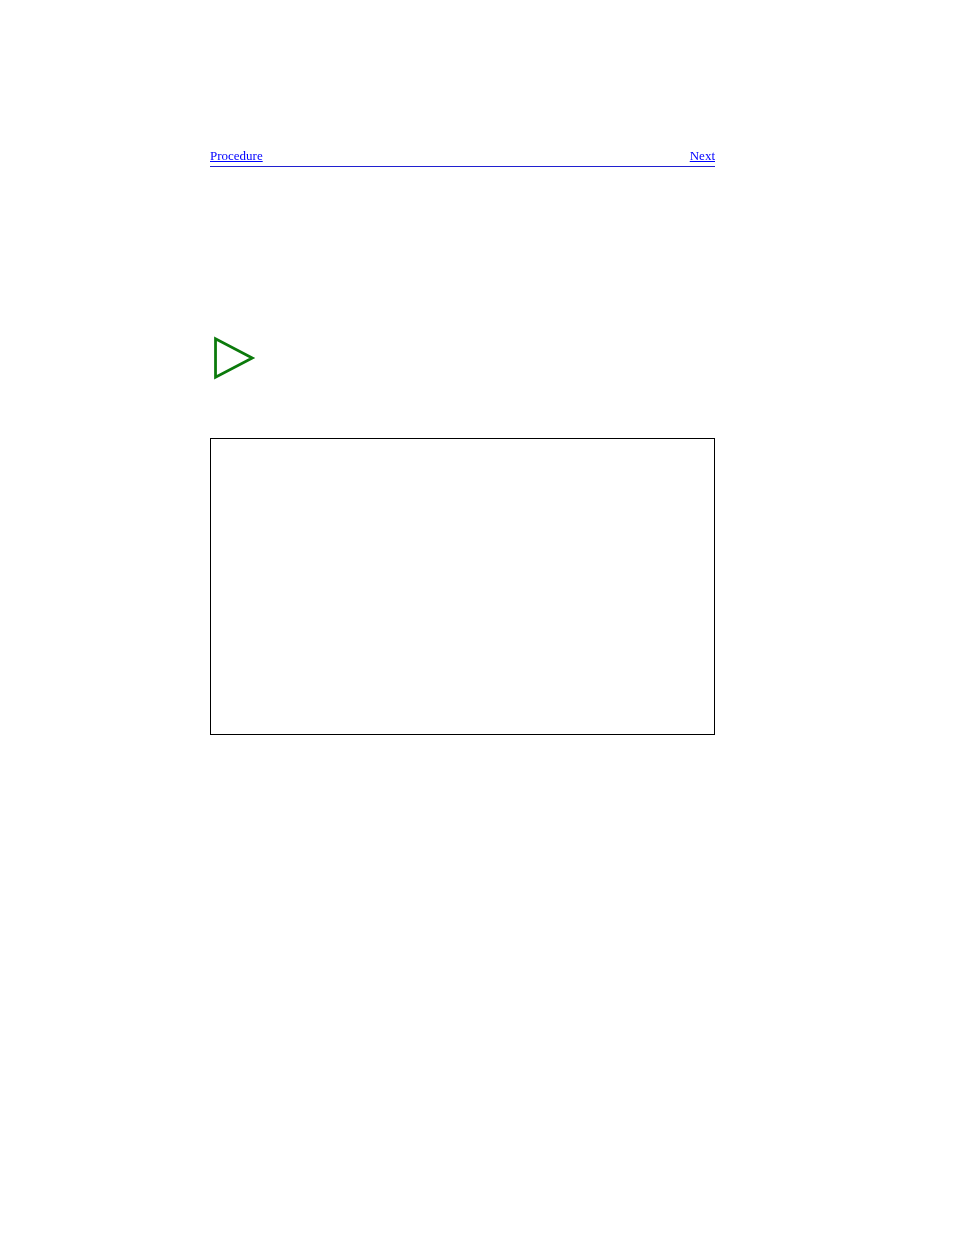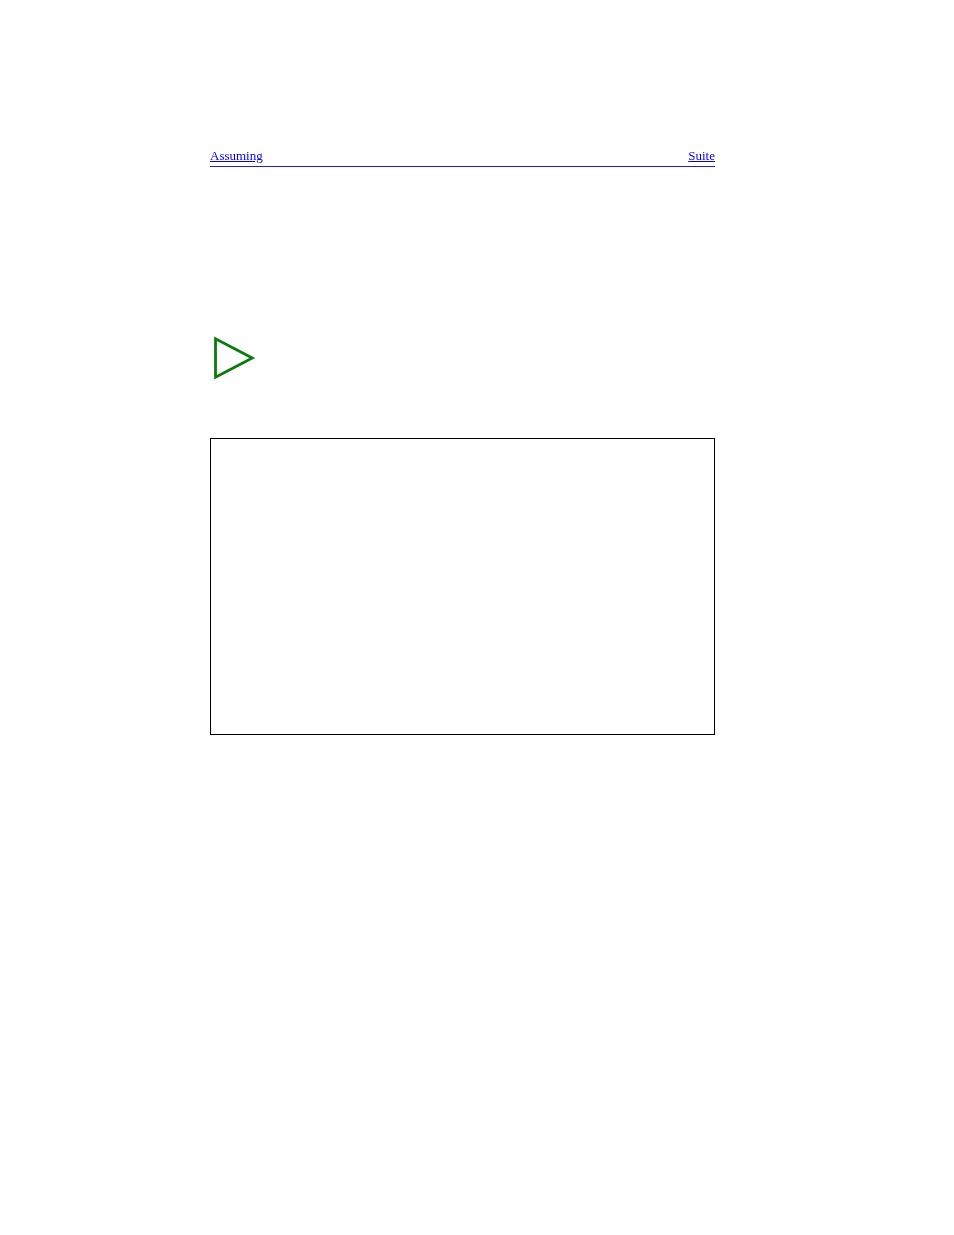--- a/index.html
+++ b/index.html
@@ -107,22 +107,22 @@
       font-size: 14px;
       font-weight: bold;
       color: white;
     }
   </style>
 </head>
 <body>
 
 <div class="content">
   <div class="nav-links">
-    <a href="#">Assuming</a>
-    <a href="#">Suite</a>
+    <a href="#">Procedure</a>
+    <a href="#">Next</a>
   </div>
   <hr class="hr-line">
 
   <div class="title-block">
     <div class="address-line">1010 El Camino Real, Suite 300</div>
     <div class="address-line">Menlo Park, CA 94025</div>
     <div class="title-main">Useful SLIB Procedures</div>
   </div>
 
   <div class="author-credit">courtesy of Aubrey Jaffer, the author of SLIB</div>

